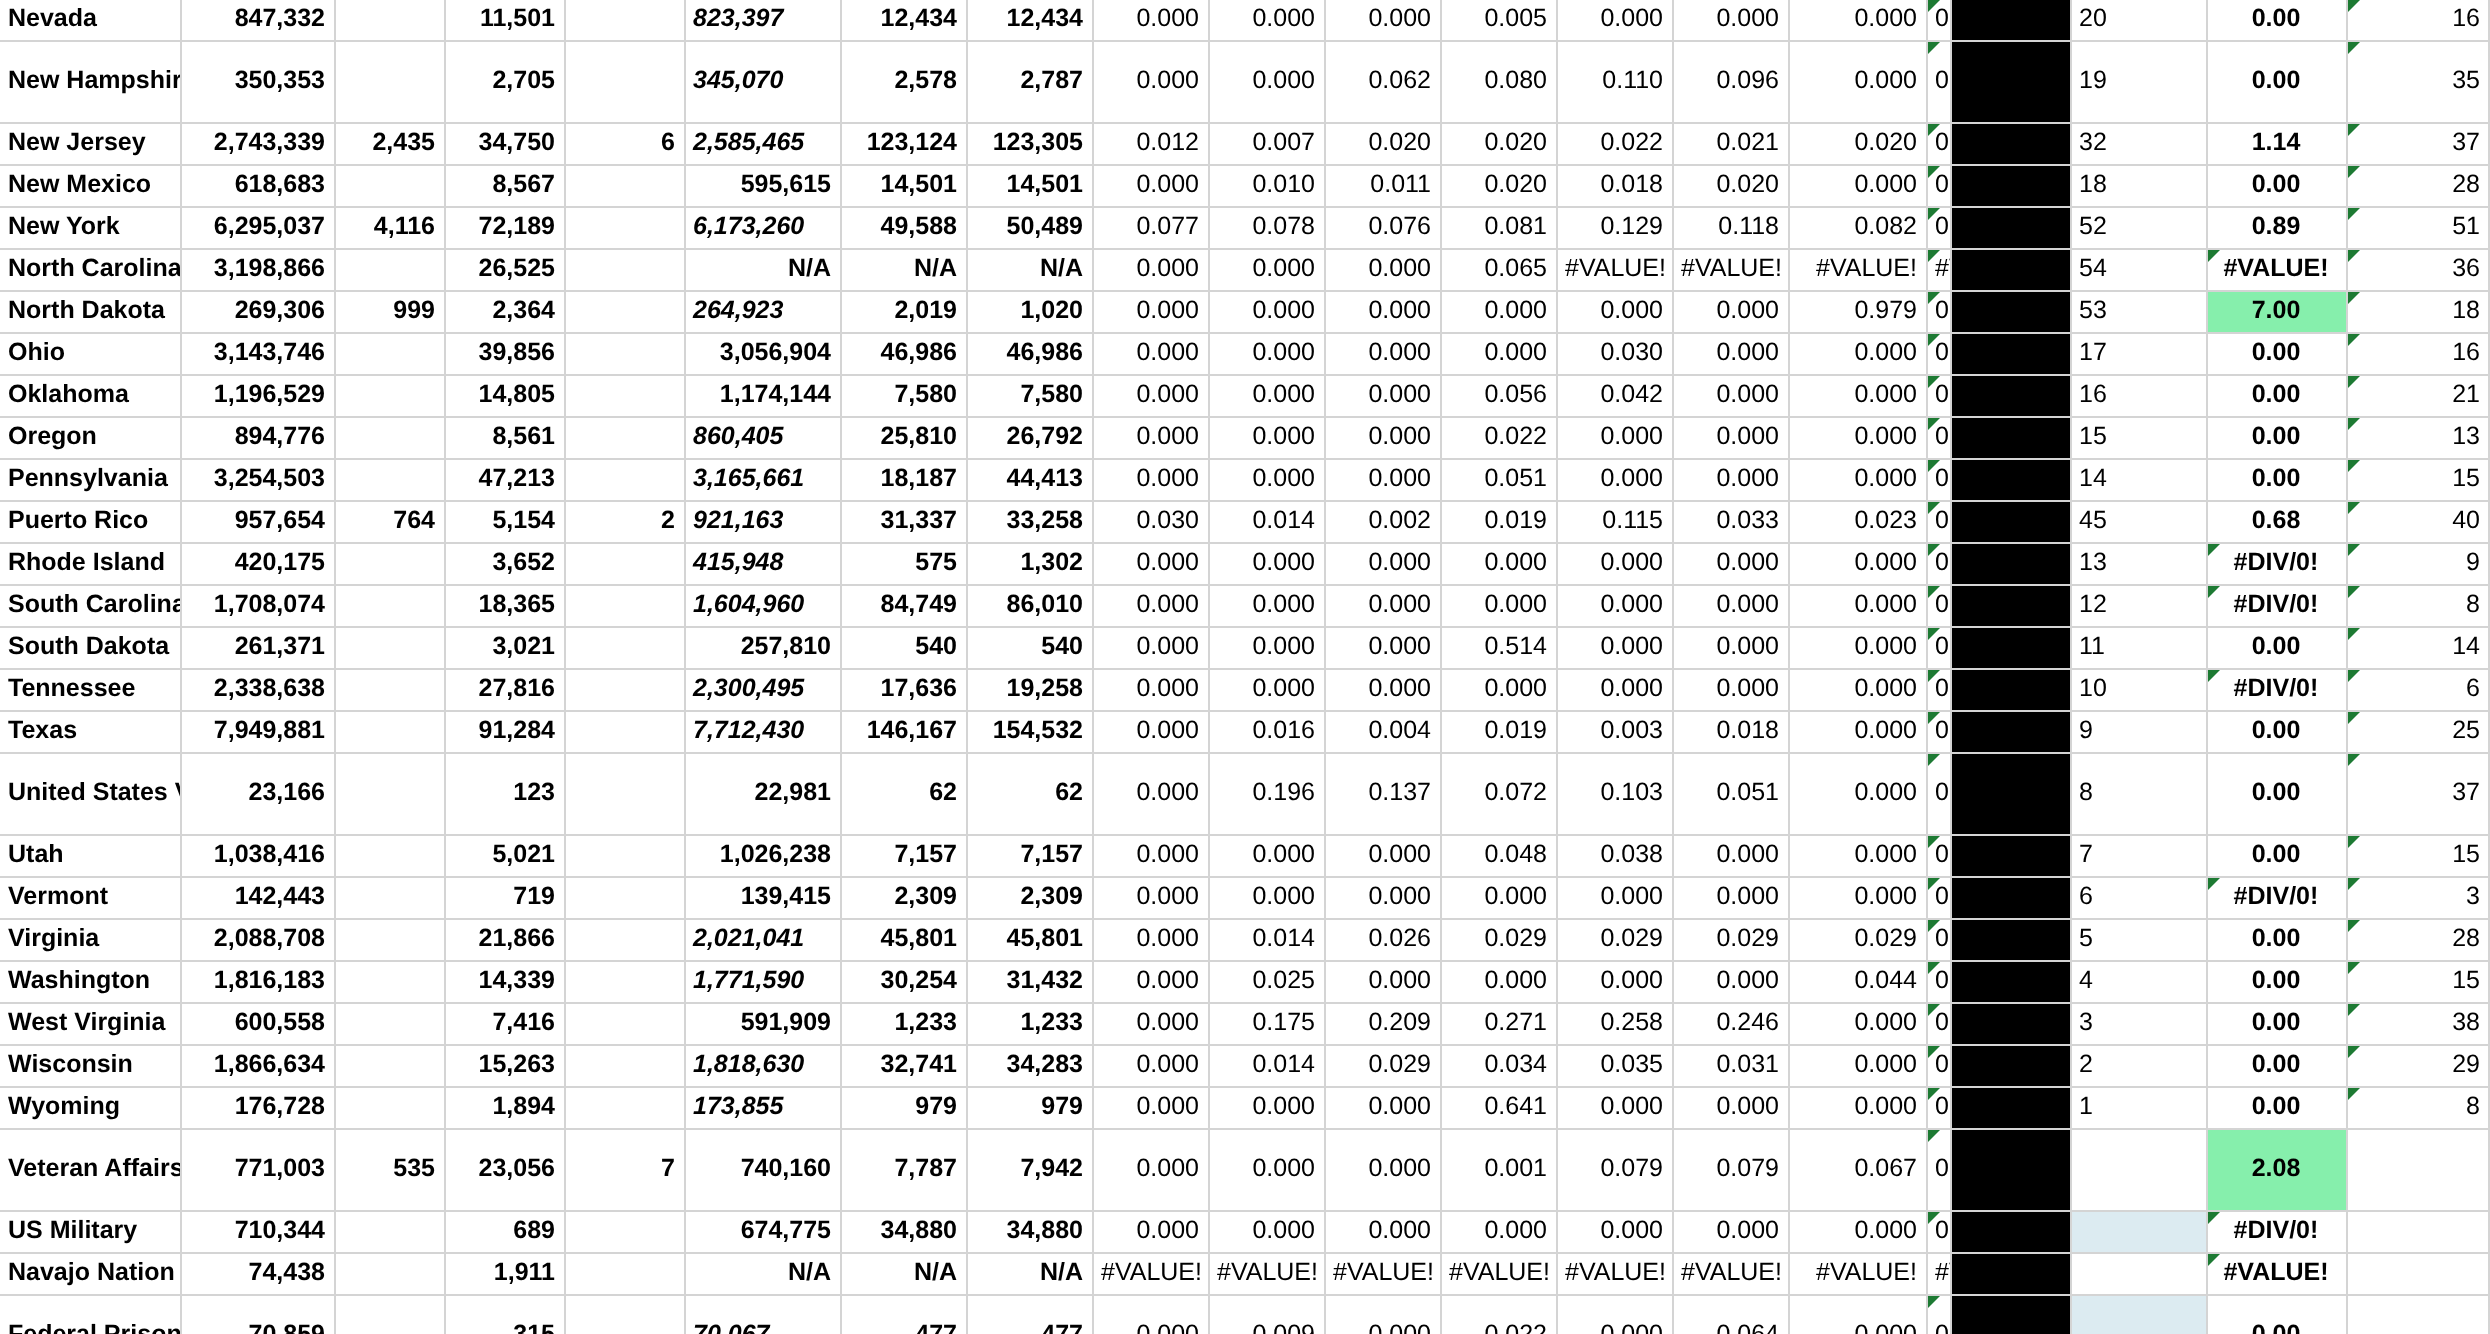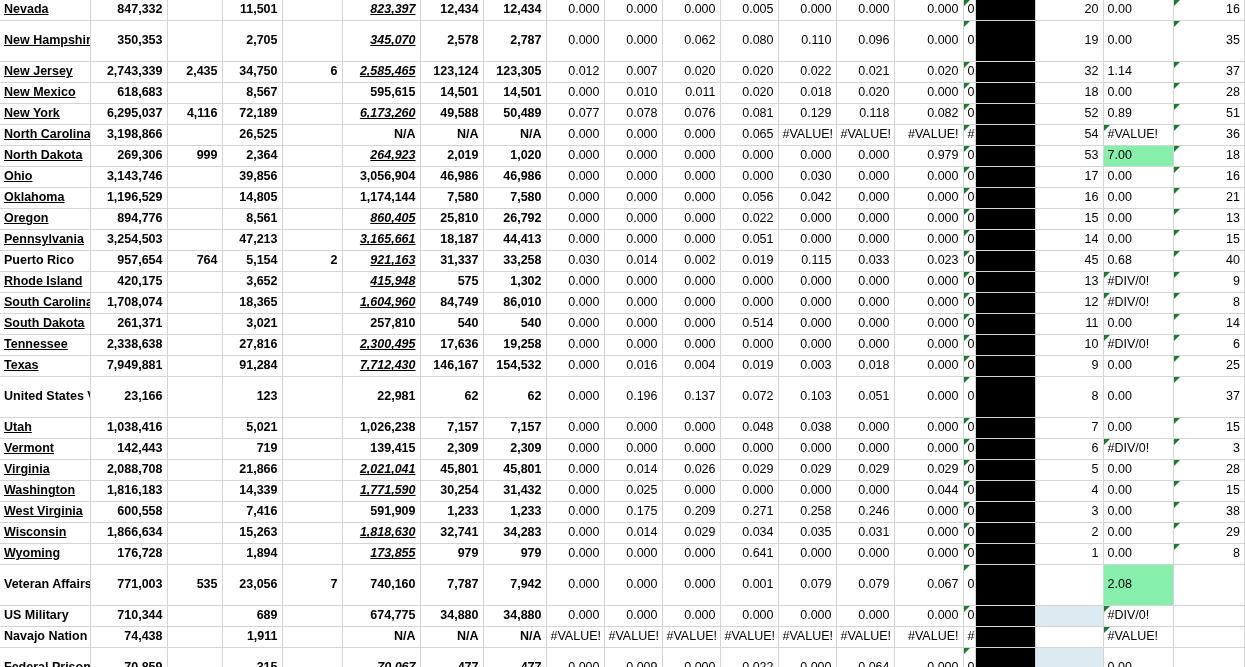--- a/index.html
+++ b/index.html
@@ -53,28 +53,27 @@
   col.c-last{width:70px;}
 
   
   .name{
     text-align:left;
     font-weight:bold;
     white-space:normal;
     line-height:19px;
   }
   .name .lbl{
-    text-decoration:underline;
   }
   .name.nolink .lbl{text-decoration:none;}
   .num{text-align:right;font-weight:bold;}
-  .numi{text-align:right;font-weight:bold;font-style:italic;text-decoration:underline;}
+  .numi{text-align:left;font-weight:bold;font-style:italic;}
   .dec{text-align:right;font-weight:normal;}
-  .rank{text-align:right;font-weight:normal;}
-  .pct{text-align:left;font-weight:normal;}
+  .rank{text-align:left;font-weight:normal;}
+  .pct{text-align:center;font-weight:bold;}
   .last{text-align:right;font-weight:normal;}
 
   tr.tall td{height:40px;}
 
   
   td.gapcell{
     background:#000000;
     border-right:none;
     border-bottom:none;
     padding:0;

